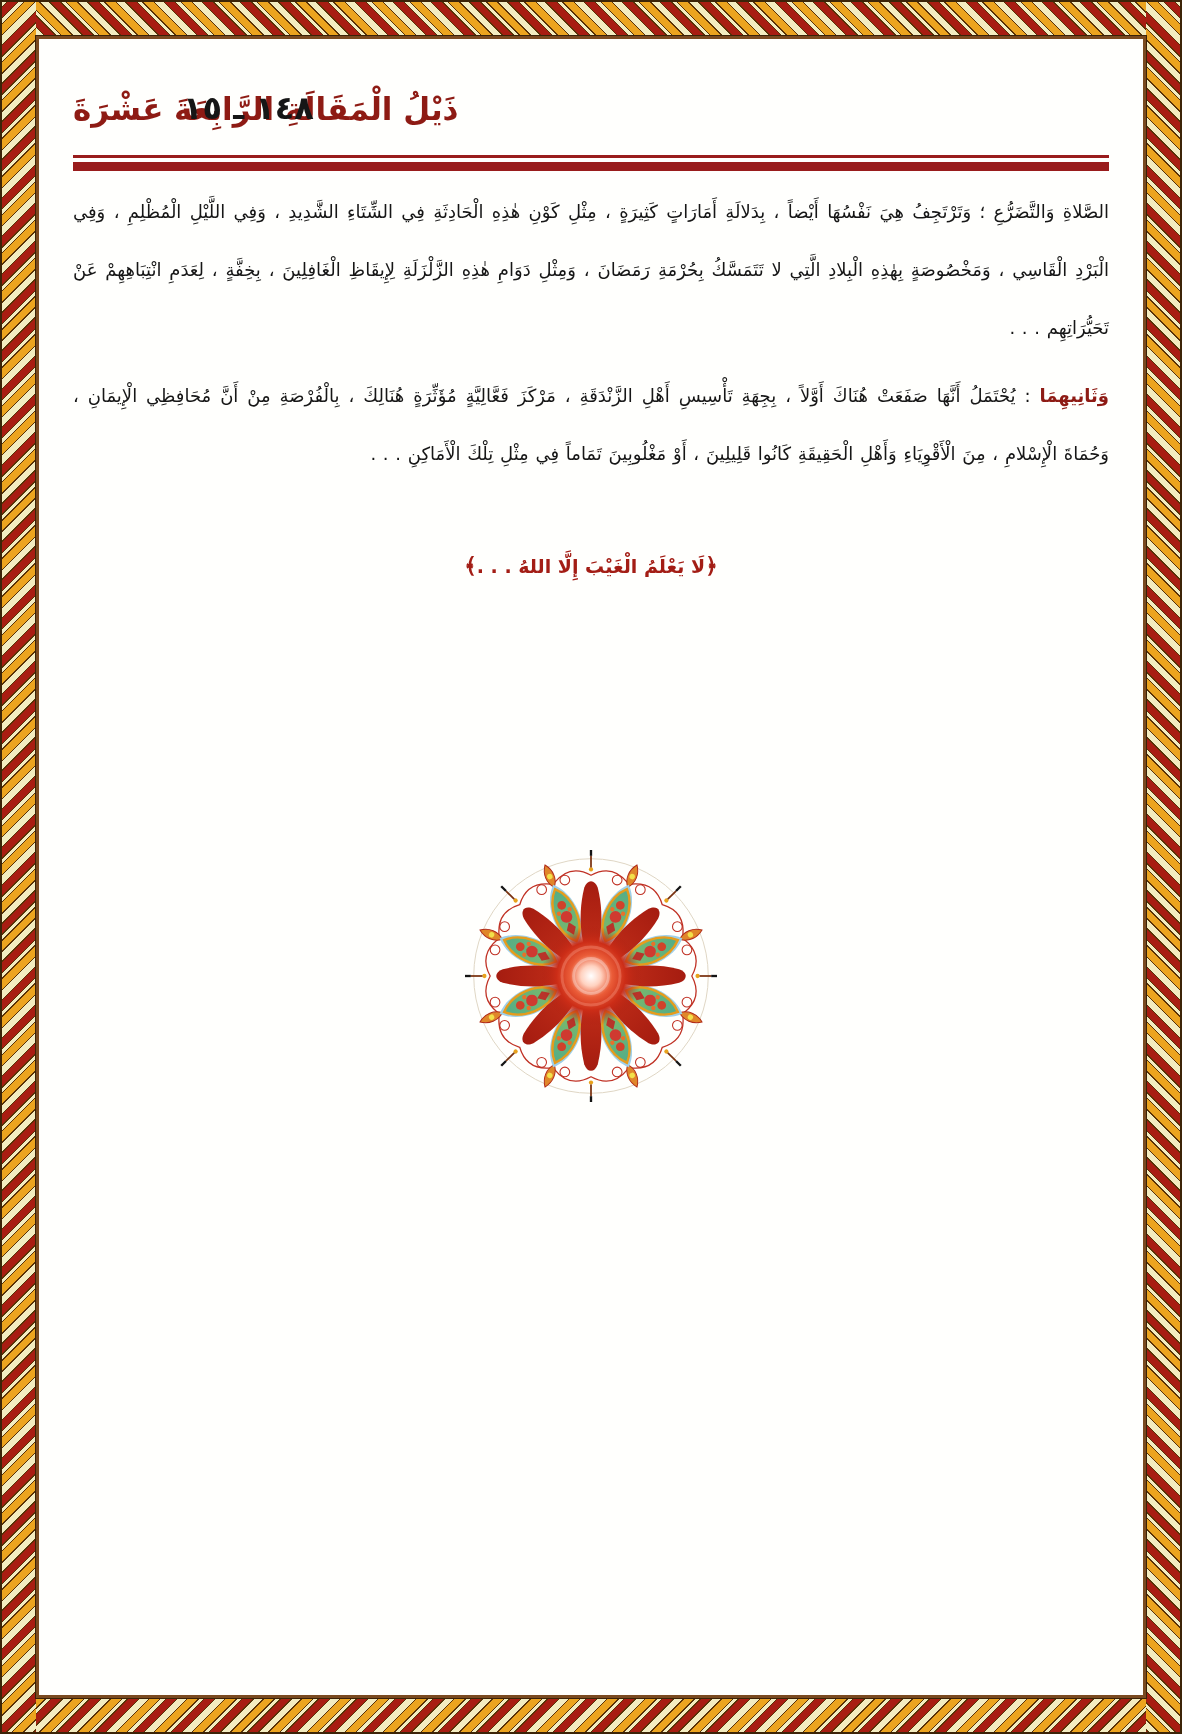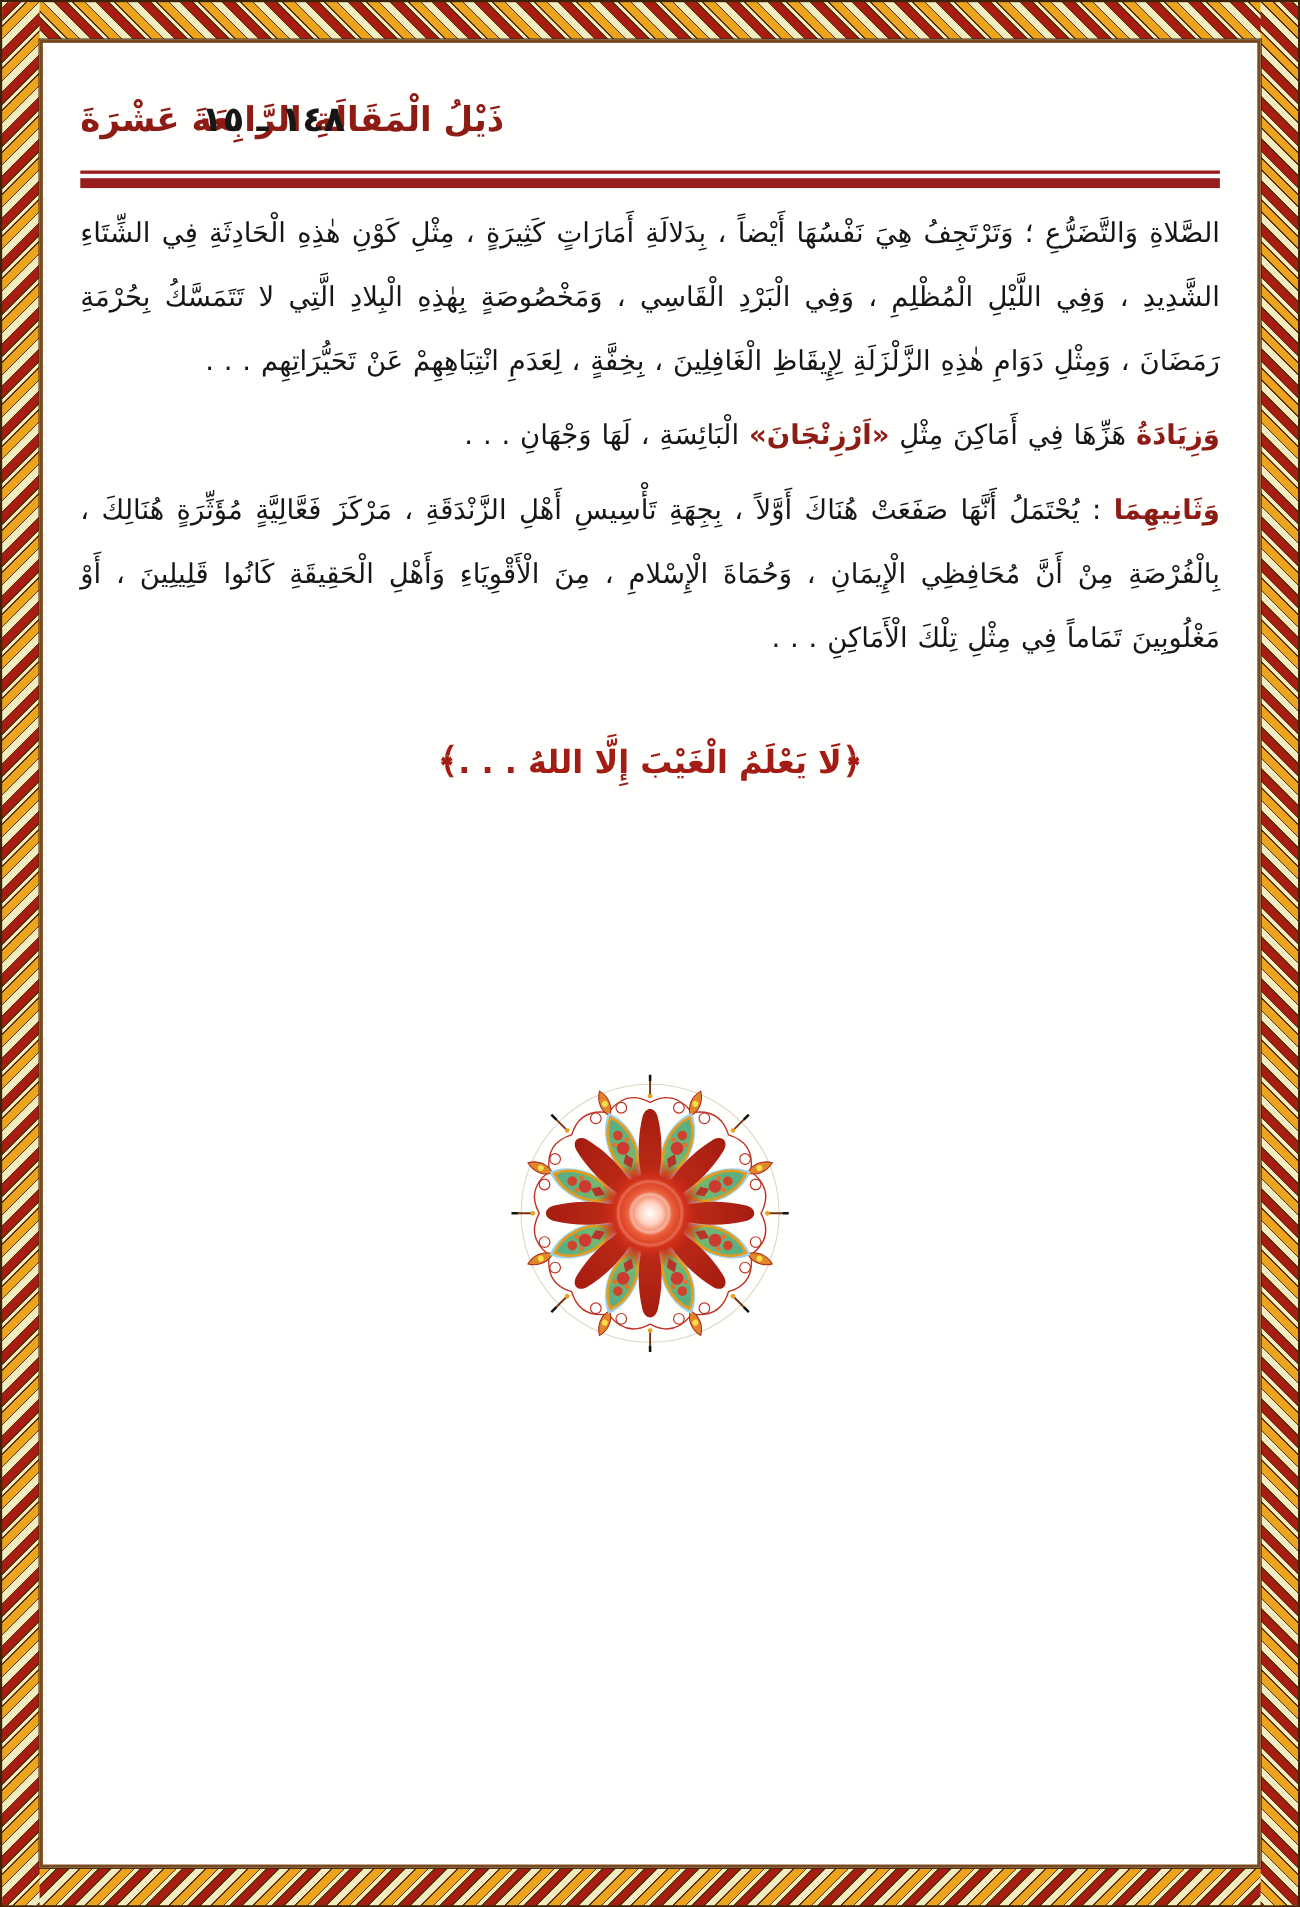--- a/index.html
+++ b/index.html
@@ -67,33 +67,33 @@
     font-size:32px;font-weight:bold;direction:rtl;
   }
   .double-rule{
     margin-top:18px;height:4px;
     border-top:3px solid var(--rule-red,#991c1c);
     border-bottom:9px solid var(--rule-red,#991c1c);
   }
   
   .para{
     color:var(--text-black,#161616);
-    font-size:25px;line-height:58px;
+    font-size:18px;line-height:58px;
     text-align:justify;word-spacing:1px;
     margin:0;
   }
   .para.first{margin-top:12px;}
   .para.single{text-align:right;}
   .para + .para{margin-top:10px;}
   .lead{color:var(--accent-red,#8e1b14);font-weight:bold;}
   .place{color:var(--accent-red,#8e1b14);font-weight:bold;}
   
   .verse{
     text-align:center;font-weight:bold;
-    font-size:29px;line-height:58px;margin:0;
+    font-size:19px;line-height:58px;margin:0;
   }
   .verse.red{margin-top:54px;color:var(--verse-red,#a31d15);}
   .verse.blue{margin-top:12px;color:var(--verse-blue,#2b3f9e);}
   .bracket,.rosette{color:var(--verse-red,#a31d15);font-weight:bold;}
   .verse .bracket{font-size:1.12em;}
   
   .ornament-wrap{margin:255px auto 0;width:252px;height:252px;}
 </style>
 </head>
 <body>
@@ -109,21 +109,20 @@
 
       <div class="header">
         <div class="title">ذَيْلُ الْمَقَالَةِ الرَّابِعَةَ عَشْرَةَ</div>
         <div class="page-number">١٤٨ ـ ١٥</div>
       </div>
 
       <div class="double-rule"></div>
 
       <p class="para first"><span>الصَّلاةِ وَالتَّضَرُّعِ ؛ وَتَرْتَجِفُ هِيَ نَفْسُهَا أَيْضاً ، بِدَلالَةِ أَمَارَاتٍ كَثِيرَةٍ ، مِثْلِ كَوْنِ هٰذِهِ الْحَادِثَةِ فِي الشِّتَاءِ الشَّدِيدِ ، وَفِي اللَّيْلِ الْمُظْلِمِ ، وَفِي الْبَرْدِ الْقَاسِي ، وَمَخْصُوصَةٍ بِهٰذِهِ الْبِلادِ الَّتِي لا تَتَمَسَّكُ بِحُرْمَةِ رَمَضَانَ ، وَمِثْلِ دَوَامِ هٰذِهِ الزَّلْزَلَةِ لِإِيقَاظِ الْغَافِلِينَ ، بِخِفَّةٍ ، لِعَدَمِ انْتِبَاهِهِمْ عَنْ تَحَيُّرَاتِهِم . . .</span></p>
 
-      <p class="para single"><span class="lead">وَزِيَادَةُ</span><span> هَزِّهَا فِي أَمَاكِنَ مِثْلِ </span><span class="place">«اَرْزِنْجَانَ»</span><span> الْبَائِسَةِ ، لَهَا وَجْهَانِ . . .</span></p>
 
 
       <p class="para"><span class="lead">وَثَانِيهِمَا</span><span> : يُحْتَمَلُ أَنَّهَا صَفَعَتْ هُنَاكَ أَوَّلاً ، بِجِهَةِ تَأْسِيسِ أَهْلِ الزَّنْدَقَةِ ، مَرْكَزَ فَعَّالِيَّةٍ مُؤَثِّرَةٍ هُنَالِكَ ، بِالْفُرْصَةِ مِنْ أَنَّ مُحَافِظِي الْإِيمَانِ ، وَحُمَاةَ الْإِسْلامِ ، مِنَ الْأَقْوِيَاءِ وَأَهْلِ الْحَقِيقَةِ كَانُوا قَلِيلِينَ ، أَوْ مَغْلُوبِينَ تَمَاماً فِي مِثْلِ تِلْكَ الْأَمَاكِنِ . . .</span></p>
 
       <p class="verse red"><span class="bracket">﴿</span><span>لَا يَعْلَمُ الْغَيْبَ إِلَّا اللهُ . . .</span><span class="bracket">﴾</span></p>
 
 
       <div class="ornament-wrap">
         <svg viewBox="-130 -130 260 260" width="252" height="252">
           <defs>

